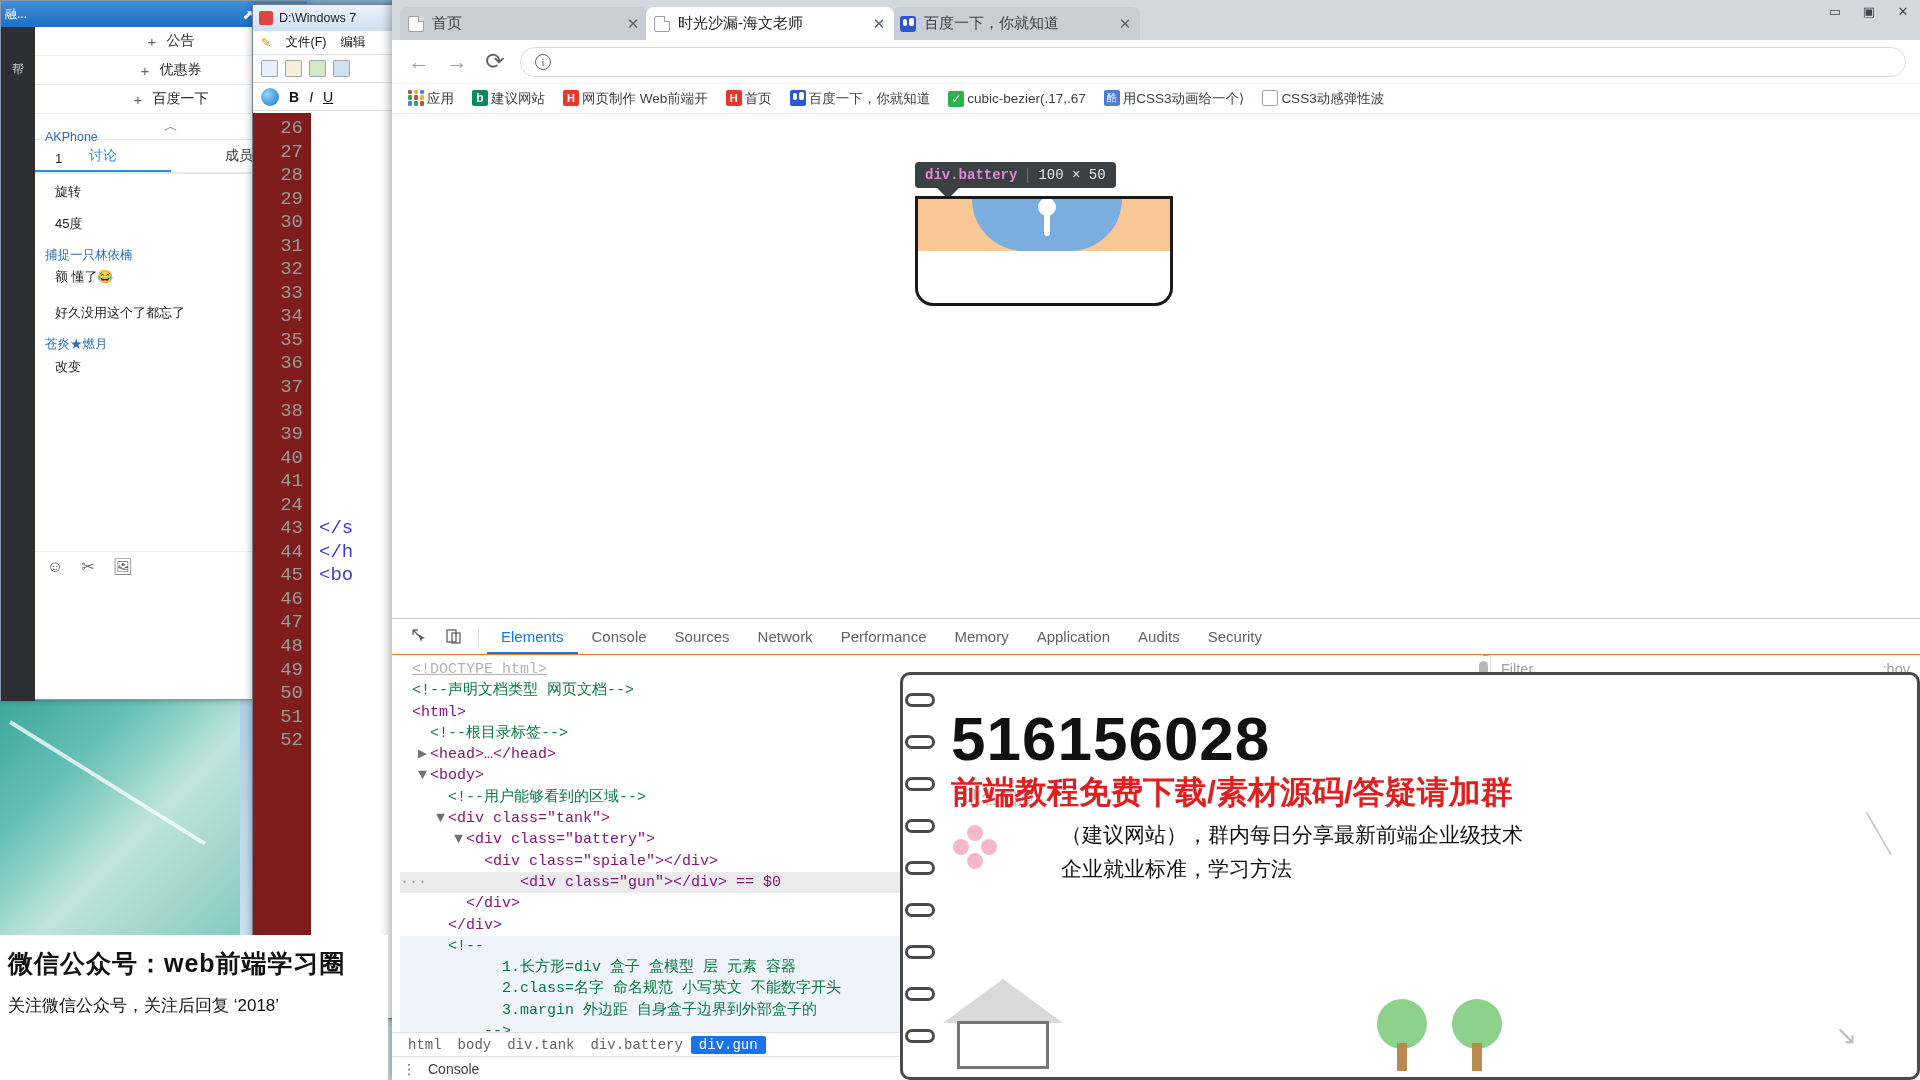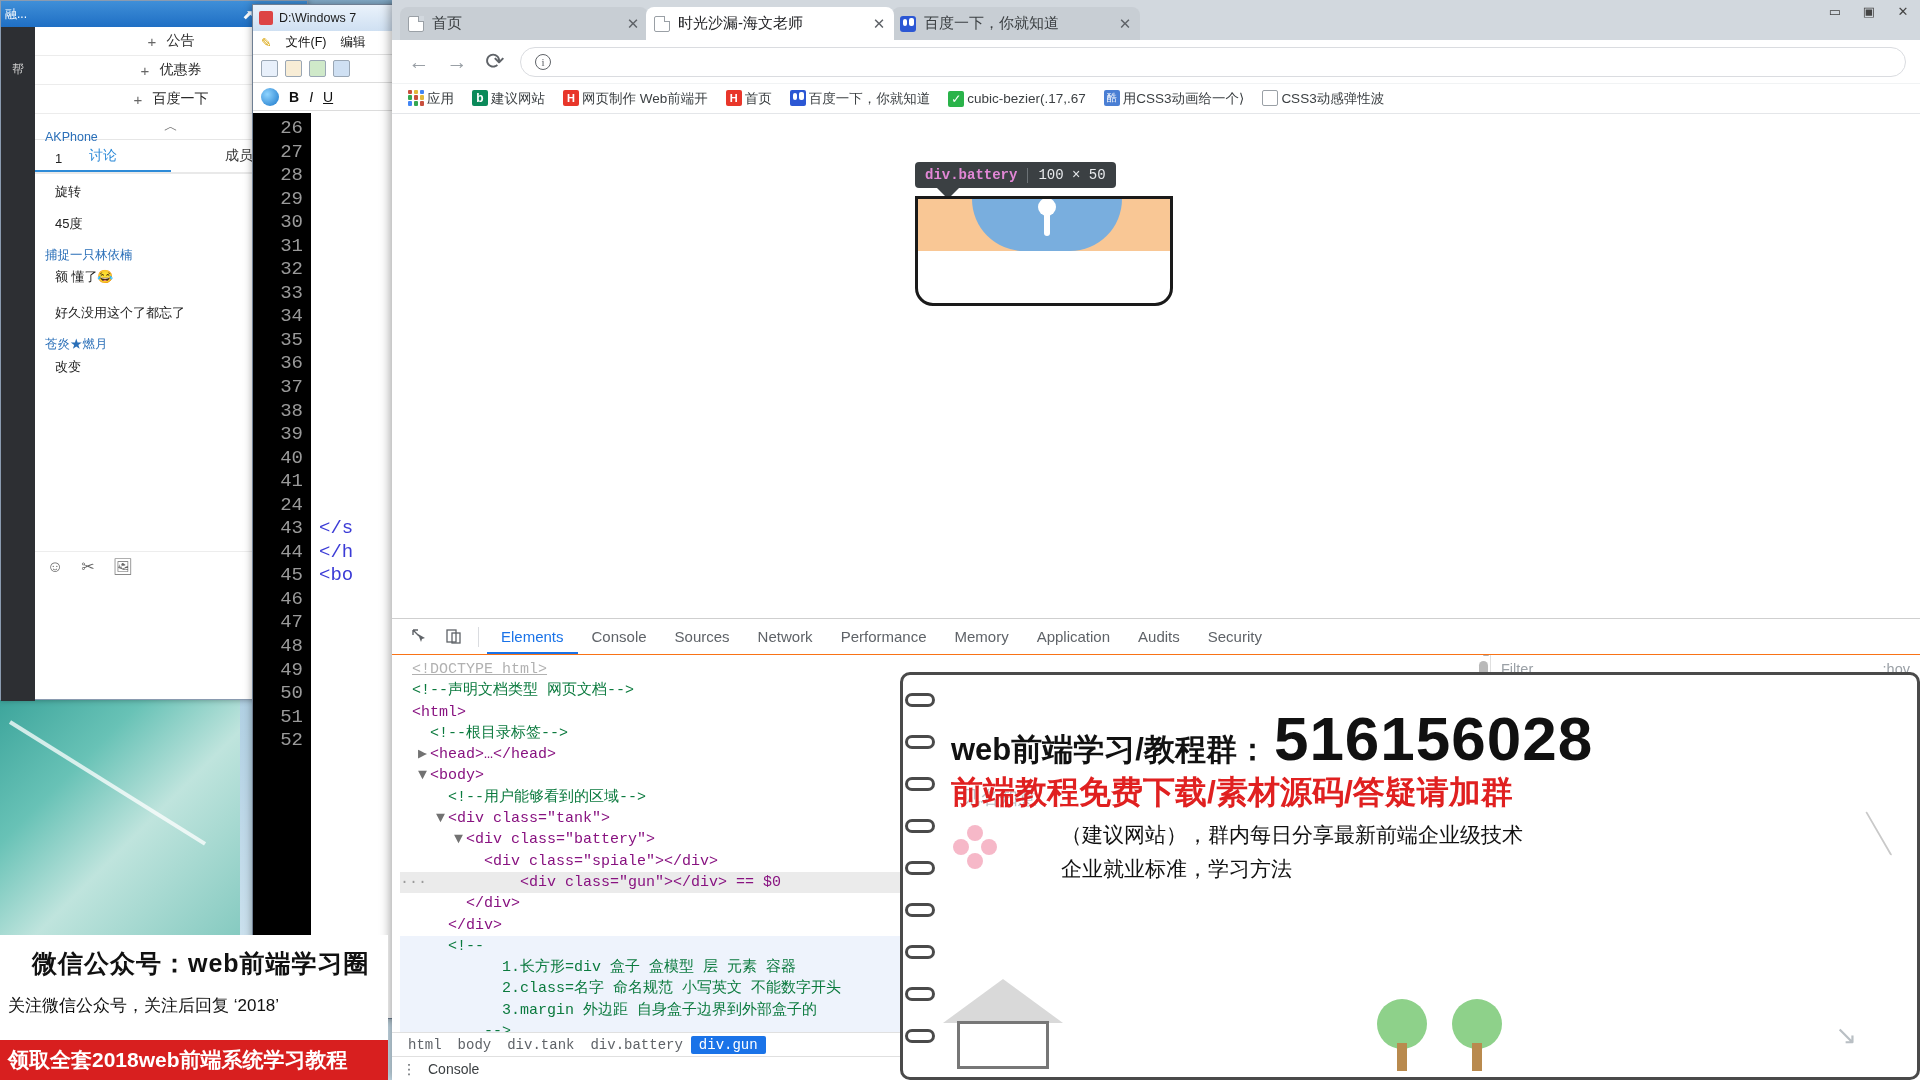--- a/index.html
+++ b/index.html
@@ -87,21 +87,21 @@
   .tbtn{ width:17px;height:17px;border:1px solid #9aa7b5;border-radius:2px;background:#f3f6fa;}
   .tbtn.b1{background:#e8f0fb;} .tbtn.b2{background:#f8edd6;}
   .tbtn.b3{background:#cfe9c9;} .tbtn.b4{background:#cfe0f3;}
   .np-tools2{height:28px;display:flex;align-items:center;gap:10px;padding:0 8px;
     border-bottom:1px solid #dcdcdc;font-size:14px;color:#111;}
   .np-tools2 .globe{width:18px;height:18px;border-radius:50%;
     background:radial-gradient(circle at 35% 35%,#8fd4ff,#1976c9);}
   .np-code{position:absolute;left:0;right:0;top:108px;bottom:0;display:flex;
     font-family:"Liberation Mono",monospace;font-size:19px;overflow:hidden;background:#fff;}
   .np-gutter{width:58px;text-align:right;padding:4px 8px 0 0;color:#9a9a9a;
-    line-height:1.24;background:#000000;}
+    line-height:1.24;background:#7f1d1d;}
   .np-text{flex:1;padding:4px 0 0 8px;line-height:1.24;color:#444;}
   .np-text .tag{color:#3b3bd6;}
   .np-bluesel{position:absolute;left:372px;top:545px;width:30px;height:145px;background:#2d8ef0;}
   .np-bluesel2{position:absolute;left:372px;top:690px;width:14px;height:180px;background:#2d8ef0;}
 
   
   .chrome {
     position:absolute; left:392px; top:0; width:1528px; height:1080px;
     background:#fff; box-shadow:-2px 0 10px rgba(0,0,0,.35);
   }
@@ -262,21 +262,21 @@
     padding-left:10px; font-size:14px; color:#3c4043; background:#fff;}
   .kebab{letter-spacing:0; color:#5f6368;}
 
   .cursor{ position:absolute; left:722px; top:862px; width:0;height:0;
     border-left:9px solid #111; border-bottom:13px solid transparent; transform:rotate(-18deg);}
 
   
   .promo{ position:absolute; left:0; top:935px; width:388px; height:145px;
     background:#fff; }
   .promo .l1{ font-size:25px; font-weight:bold; color:#111; padding:12px 0 0 8px;
-    letter-spacing:1px;margin-left:24px;}
+    letter-spacing:1px;}
   .promo .l2{ font-size:17px; color:#111; padding:14px 0 0 8px;}
   .promo .l3{ position:absolute;left:0;bottom:0;width:388px;height:40px;background:#d81f1f;
     color:#fff;font-size:21px;font-weight:bold;display:flex;align-items:center;padding-left:8px;}
 
   
   .adcard{
     position:absolute; left:900px; top:672px; width:1020px; height:408px;
     background:#fff; border:3px solid #4a4a4a; border-radius:10px; overflow:hidden;
   }
   .adcard .rings{ position:absolute; left:0; top:0; width:34px; height:100%; }
@@ -634,37 +634,35 @@
         <span>Console</span>
       </div>
     </div>
 
     <div class="cursor"></div>
   </div>
 
   <div class="promo">
     <div class="l1">微信公众号：web前端学习圈</div>
     <div class="l2">关注微信公众号，关注后回复 ‘2018’</div>
-    <div class="l3">领取全套2018web前端系统学习教程</div>
   </div>
 
   <div class="adcard">
     <div class="rings" id="rings">
         <i style="top: 18px;"></i>
         <i style="top: 60px;"></i>
         <i style="top: 102px;"></i>
         <i style="top: 144px;"></i>
         <i style="top: 186px;"></i>
         <i style="top: 228px;"></i>
         <i style="top: 270px;"></i>
         <i style="top: 312px;"></i>
         <i style="top: 354px;"></i>
       </div>
     <div class="ad-line1">
-      <span class="t">web前端学习/教程群：</span>
       <span class="num">516156028</span>
     </div>
     <div class="ad-ghost">见名知意</div>
     <div class="ad-line2">前端教程免费下载/素材源码/答疑请加群</div>
     <div class="ad-line3">（建议网站），群内每日分享最新前端企业级技术</div>
     <div class="ad-line4">企业就业标准，学习方法</div>
     <div class="ad-flower">
       <i style="left:14px;top:0"></i>
         <i style="left:0;top:14px"></i>
       <i style="left:28px;top:14px"></i>

